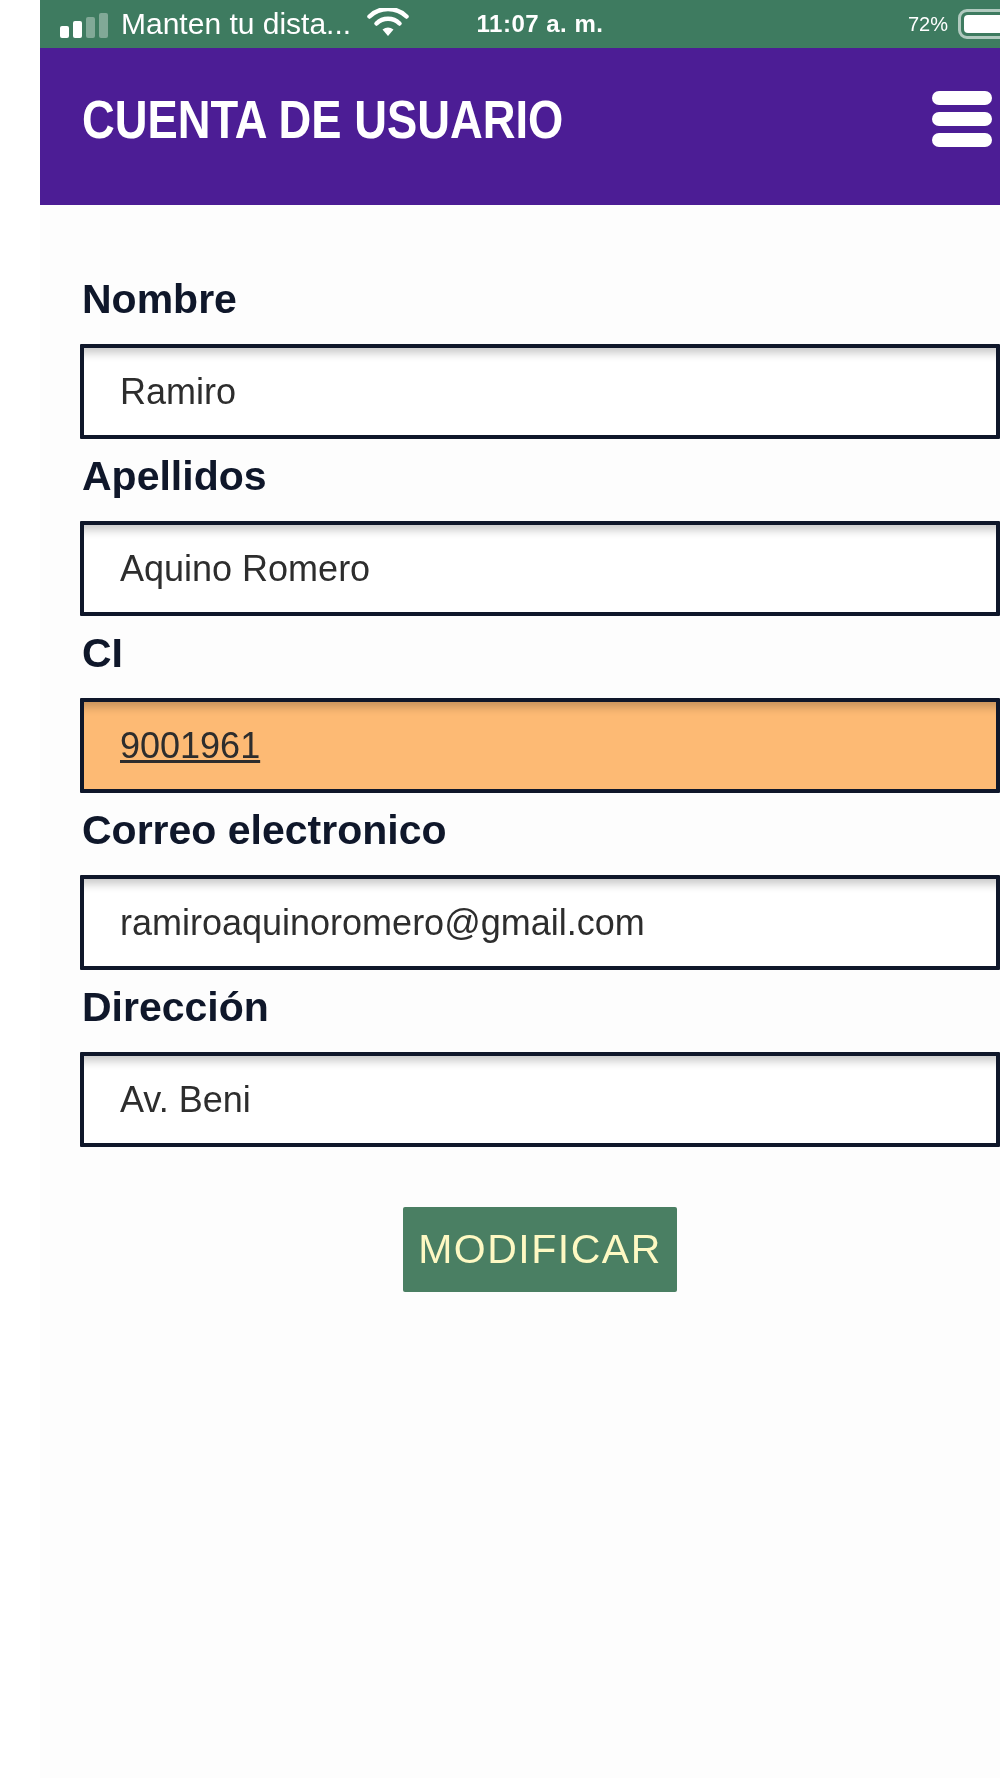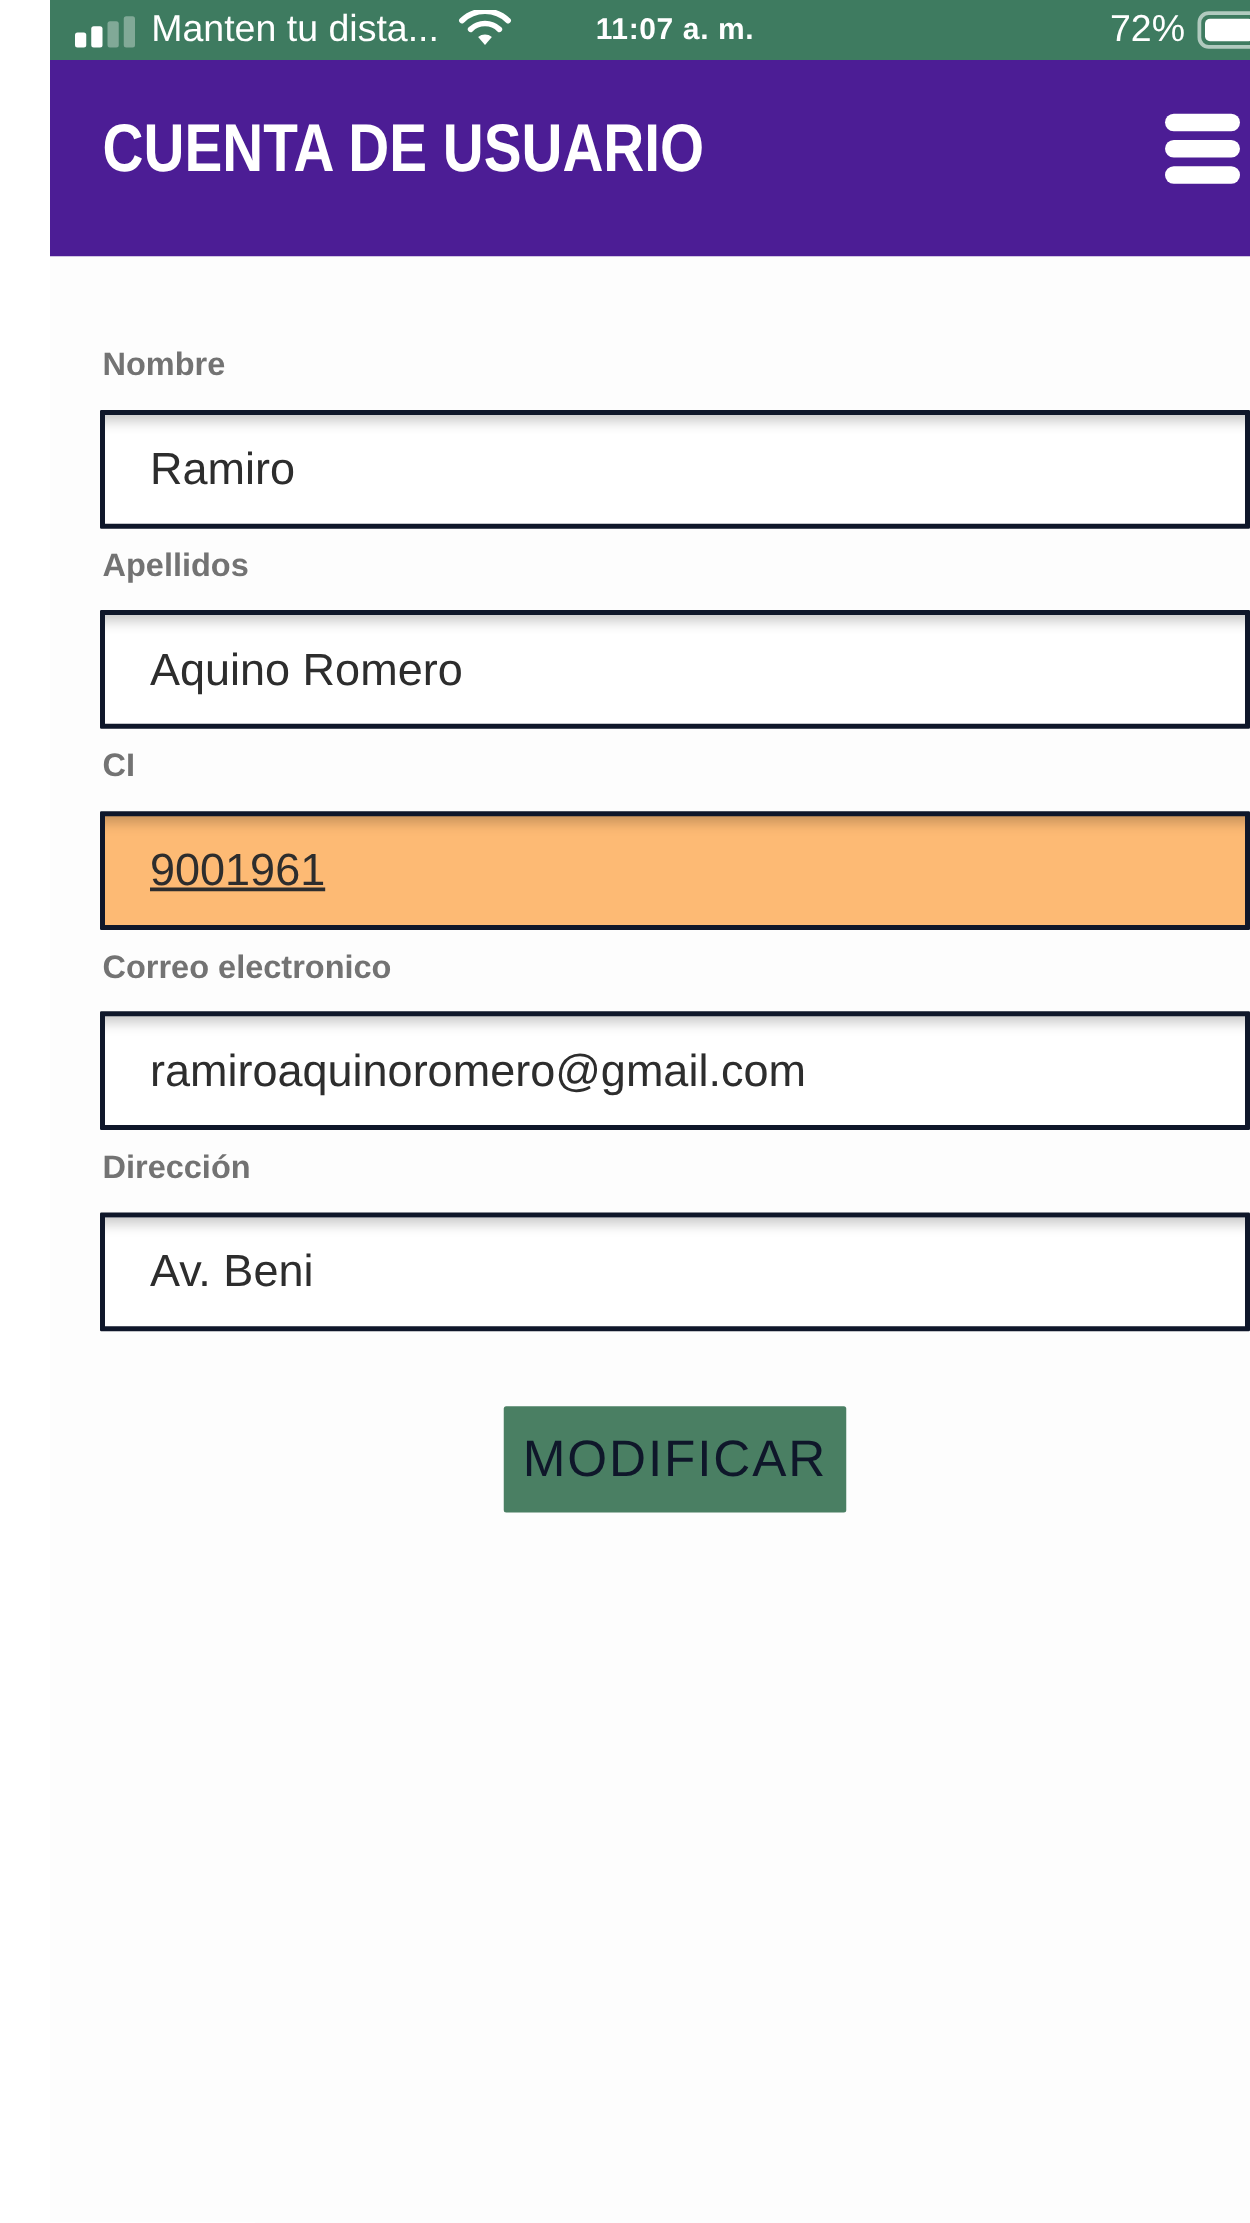--- a/index.html
+++ b/index.html
@@ -58,21 +58,21 @@
     font-size: 24px;
     letter-spacing: 0.5px;
     white-space: nowrap;
   }
   .status-right {
     margin-left: auto;
     display: flex;
     align-items: center;
     gap: 10px;
   }
-  .battery-pct { font-size: 30px; }
+  .battery-pct { font-size: 20px; }
   .battery {
     position: relative;
     width: 62px;
     height: 30px;
     border: 3px solid rgba(255,255,255,0.6);
     border-radius: 9px;
     box-sizing: border-box;
   }
   .battery .fill {
     position: absolute;
@@ -122,22 +122,22 @@
     background: #ffffff;
     border-radius: 7px;
   }
 
   
   .content {
     padding: 72px 40px 0 40px;
   }
   .field { margin-bottom: 15px; }
   .field-label {
-    color: #737373;
-    font-size: 26px;
+    color: #0f172a;
+    font-size: 41px;
     font-weight: bold;
     margin: 0 0 22px 2px;
     line-height: 1.1;
   }
   .field-input {
     display: block;
     width: 100%;
     height: 95px;
     box-sizing: border-box;
     border: 4px solid #0f172a;
@@ -157,21 +157,21 @@
   }
   .button-row {
     display: flex;
     justify-content: center;
     margin-top: 60px;
   }
   .submit-btn {
     width: 274px;
     height: 85px;
     background: #4A7F63;
-    color: #0f172a;
+    color: #fef9c3;
     border: none;
     border-radius: 2px;
     font-family: "Liberation Sans", sans-serif;
     font-size: 41px;
     letter-spacing: 1.5px;
     cursor: pointer;
   }
 </style>
 </head>
 <body>

